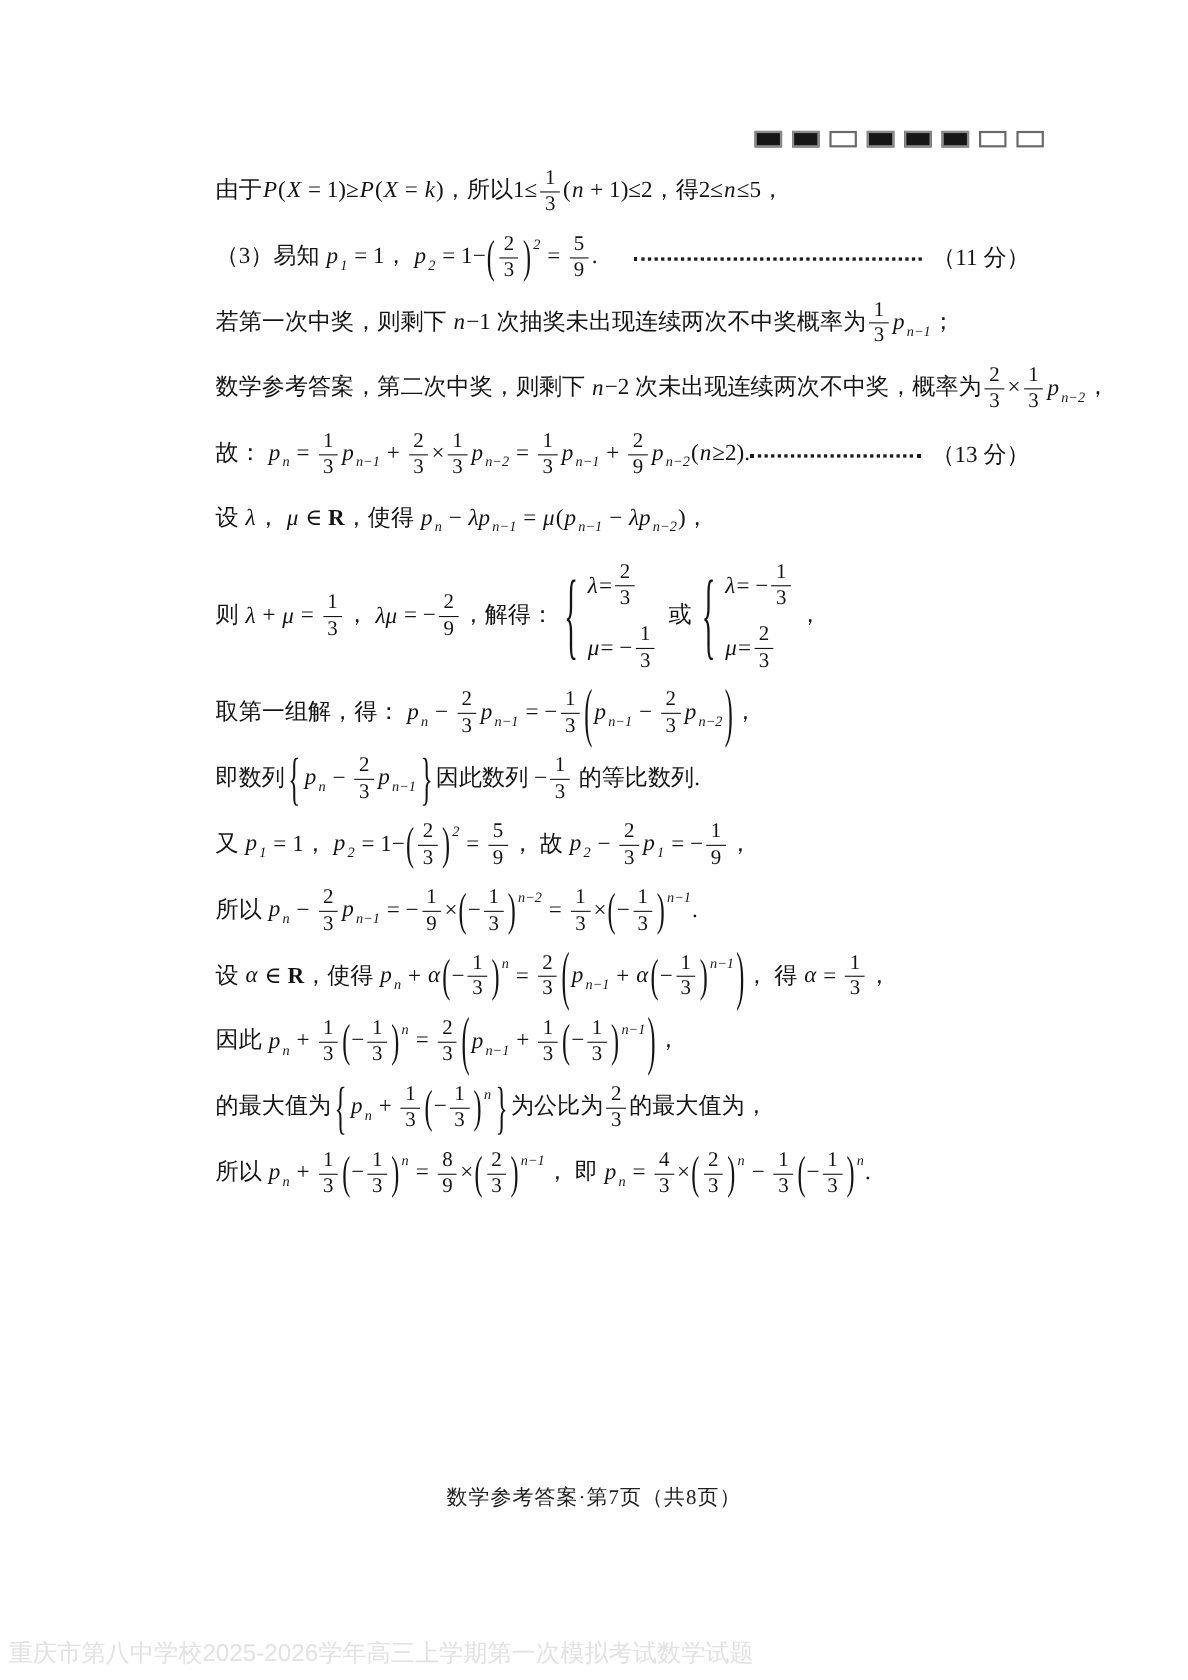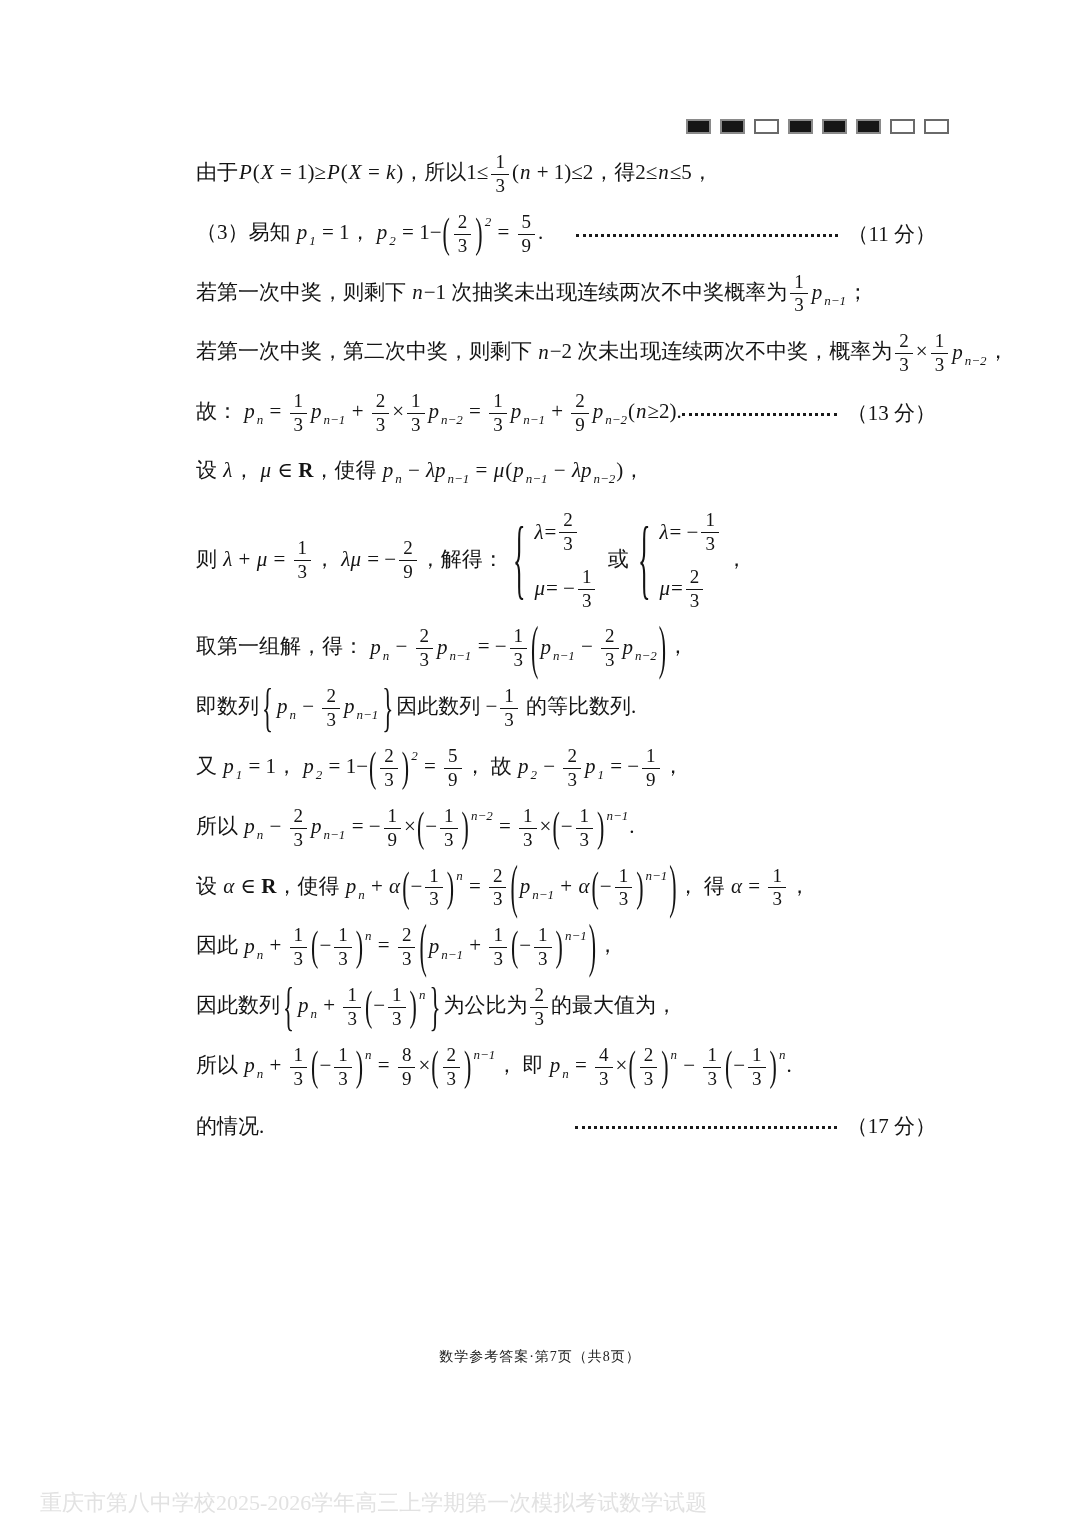--- a/index.html
+++ b/index.html
@@ -108,33 +108,32 @@
     height:2px;
     align-self:center;
   }
   .score{white-space:nowrap;font-size:21px;}
   .footer{
     position:absolute;
     top:1348px;
     left:0;
     width:1080px;
     text-align:center;
-    font-size:14px;
+    font-size:19px;
     letter-spacing:1px;
     color:#222;
   }
   .watermark{
     position:absolute;
     left:8px;
     top:1488px;
     font-size:22px;
     color:#e2e2e2;
     white-space:nowrap;
-    font-family:Liberation Serif, serif;
-    margin-left:32px;
+    font-family:Liberation Sans, sans-serif;
   }
 </style>
 </head>
 <body>
 
 <div class="page">
   <div class="marks">
       <span class="mark filled"></span>
       <span class="mark filled"></span>
       <span class="mark"></span>
@@ -162,21 +161,21 @@
         <span class="leader"></span>
         <span class="score">（11 分）</span>
       </div>
       <div class="line">
         <span class="line-content"><span class="tok-t">若第一次中奖，则剩下 </span><span class="tok-i">n</span><span class="tok-t">−1 次抽奖未出现连续两次不中奖概率为</span><span class="frac">
             <span class="num">1</span>
             <span class="den">3</span>
           </span><span class="tok-i">p</span><span class="tok-sub">n−1</span><span class="tok-t">；</span></span>
       </div>
       <div class="line">
-        <span class="line-content"><span class="tok-t">若第一次中奖，第二次中奖，则剩下 </span><span class="tok-i">n</span><span class="tok-t">−2 次未出现连续两次不中奖，概率为</span><span class="frac">
+        <span class="line-content"><span class="tok-t">数学参考答案，第二次中奖，则剩下 </span><span class="tok-i">n</span><span class="tok-t">−2 次未出现连续两次不中奖，概率为</span><span class="frac">
             <span class="num">2</span>
             <span class="den">3</span>
           </span><span class="tok-t">×</span><span class="frac">
             <span class="num">1</span>
             <span class="den">3</span>
           </span><span class="tok-i">p</span><span class="tok-sub">n−2</span><span class="tok-t">，</span></span>
       </div>
       <div class="line scored">
         <span class="line-content"><span class="tok-t">故： </span><span class="tok-i">p</span><span class="tok-sub">n</span><span class="tok-t"> = </span><span class="frac">
             <span class="num">1</span>
@@ -330,21 +329,21 @@
             <span class="den">3</span>
           </span><span class="paren paren2">(</span><span class="tok-i">p</span><span class="tok-sub">n−1</span><span class="tok-t"> + </span><span class="frac">
             <span class="num">1</span>
             <span class="den">3</span>
           </span><span class="paren">(</span><span class="tok-t">−</span><span class="frac">
             <span class="num">1</span>
             <span class="den">3</span>
           </span><span class="paren">)</span><span class="tok-sup">n−1</span><span class="paren paren2">)</span><span class="tok-t">，</span></span>
       </div>
       <div class="line">
-        <span class="line-content"><span class="tok-t">因此数列</span><span class="brace">{</span><span class="tok-i">p</span><span class="tok-sub">n</span><span class="tok-t"> + </span><span class="frac">
+        <span class="line-content"><span class="tok-t">的最大值为</span><span class="brace">{</span><span class="tok-i">p</span><span class="tok-sub">n</span><span class="tok-t"> + </span><span class="frac">
             <span class="num">1</span>
             <span class="den">3</span>
           </span><span class="paren">(</span><span class="tok-t">−</span><span class="frac">
             <span class="num">1</span>
             <span class="den">3</span>
           </span><span class="paren">)</span><span class="tok-sup">n</span><span class="brace">}</span><span class="tok-t">为公比为</span><span class="frac">
             <span class="num">2</span>
             <span class="den">3</span>
           </span><span class="tok-t">的最大值为，</span></span>
       </div>
@@ -367,22 +366,17 @@
           </span><span class="tok-t">×</span><span class="paren">(</span><span class="frac">
             <span class="num">2</span>
             <span class="den">3</span>
           </span><span class="paren">)</span><span class="tok-sup">n</span><span class="tok-t"> − </span><span class="frac">
             <span class="num">1</span>
             <span class="den">3</span>
           </span><span class="paren">(</span><span class="tok-t">−</span><span class="frac">
             <span class="num">1</span>
             <span class="den">3</span>
           </span><span class="paren">)</span><span class="tok-sup">n</span><span class="tok-t">.</span></span>
-      </div>
-      <div class="line scored">
-        <span class="line-content"><span class="tok-t">的情况.</span></span>
-        <span class="leader"></span>
-        <span class="score">（17 分）</span>
       </div>
     </div>
   <div class="footer">数学参考答案·第7页（共8页）</div>
   <div class="watermark">重庆市第八中学校2025-2026学年高三上学期第一次模拟考试数学试题</div>
 </div>
 
 </body></html>

